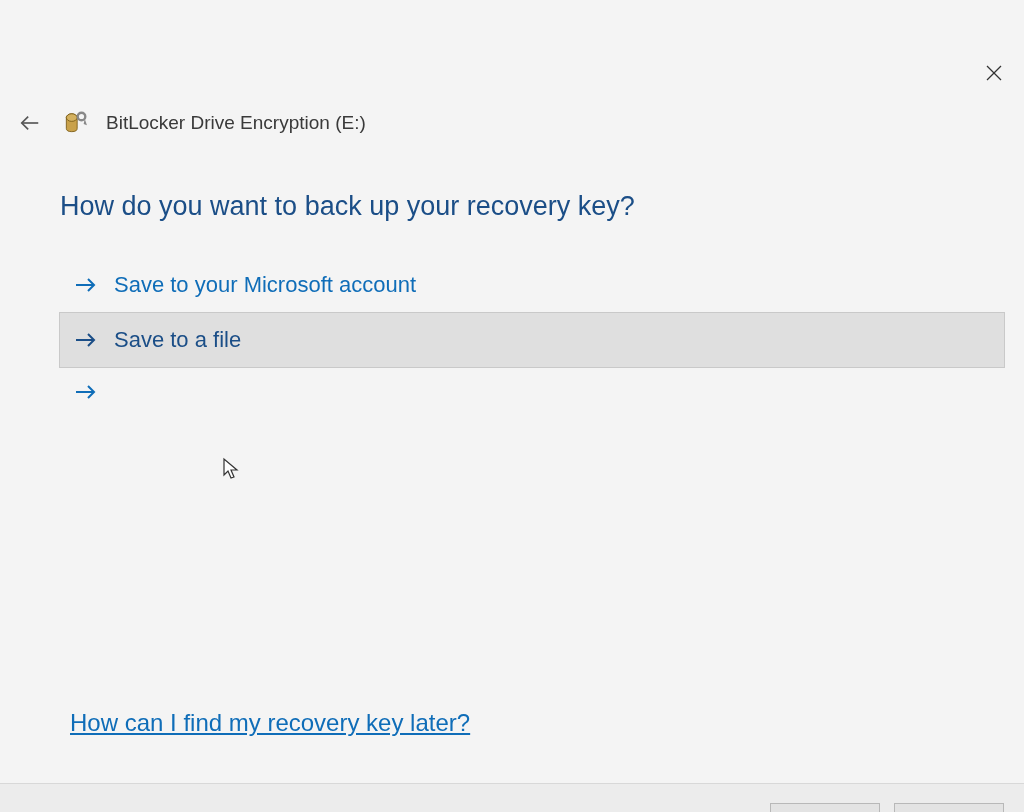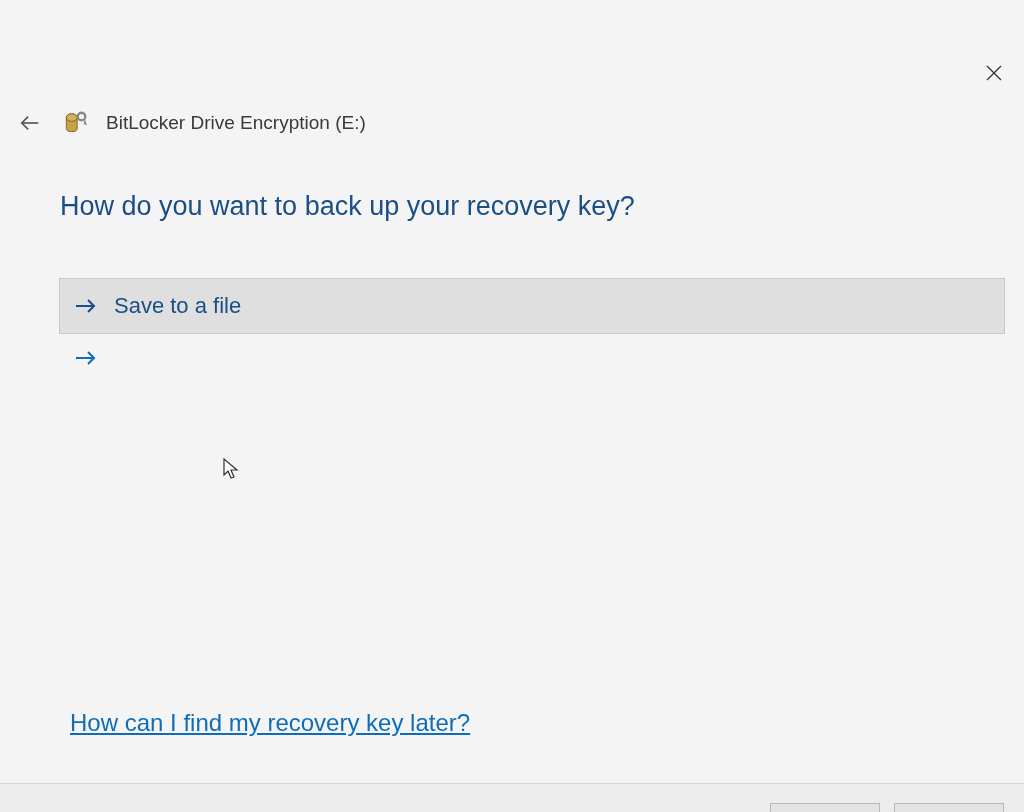--- a/index.html
+++ b/index.html
@@ -67,21 +67,21 @@
       color: #3a3a3a;
       font-weight: 400;
     }
     .content-area {
       padding: 54px 20px 0 60px;
     }
     .heading {
       font-size: 27px;
       color: #1b4e87;
       font-weight: 400;
-      margin-bottom: 56px;
+      margin-bottom: 36px;
     }
     .info-row {
       display: flex;
       align-items: center;
       gap: 14px;
       margin-bottom: 20px;
     }
     .info-icon {
       width: 20px;
       height: 20px;
@@ -202,20 +202,29 @@
     <div class="header-title">BitLocker Drive Encryption (E:)</div>
   </div>
 
   <div class="content-area">
     <h1 class="heading">How do you want to back up your recovery key?</h1>
 
 
 
     <div class="option-list">
 
+      <div class="option-item">
+        <div class="option-arrow">
+          <svg viewBox="0 0 24 20">
+            <line x1="2" y1="10" x2="20" y2="10" stroke="#0f6db8" stroke-width="2"></line>
+            <polyline points="14,4 20,10 14,16" fill="none" stroke="#0f6db8" stroke-width="2"></polyline>
+          </svg>
+        </div>
+        <span>Save to your Microsoft account</span>
+      </div>
 
       <div class="option-item hovered">
         <div class="option-arrow">
           <svg viewBox="0 0 24 20">
             <line x1="2" y1="10" x2="20" y2="10" stroke="#1b4e87" stroke-width="2"></line>
             <polyline points="14,4 20,10 14,16" fill="none" stroke="#1b4e87" stroke-width="2"></polyline>
           </svg>
         </div>
         <span>Save to a file</span>
       </div>

